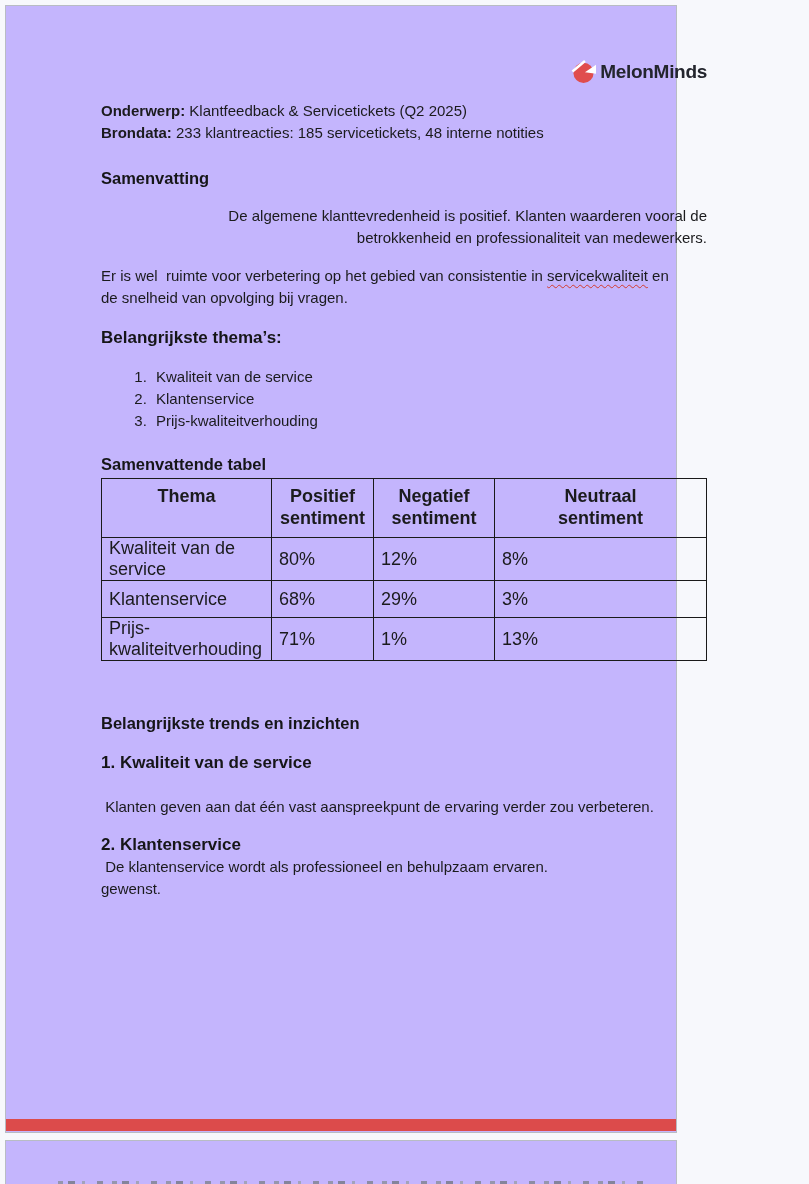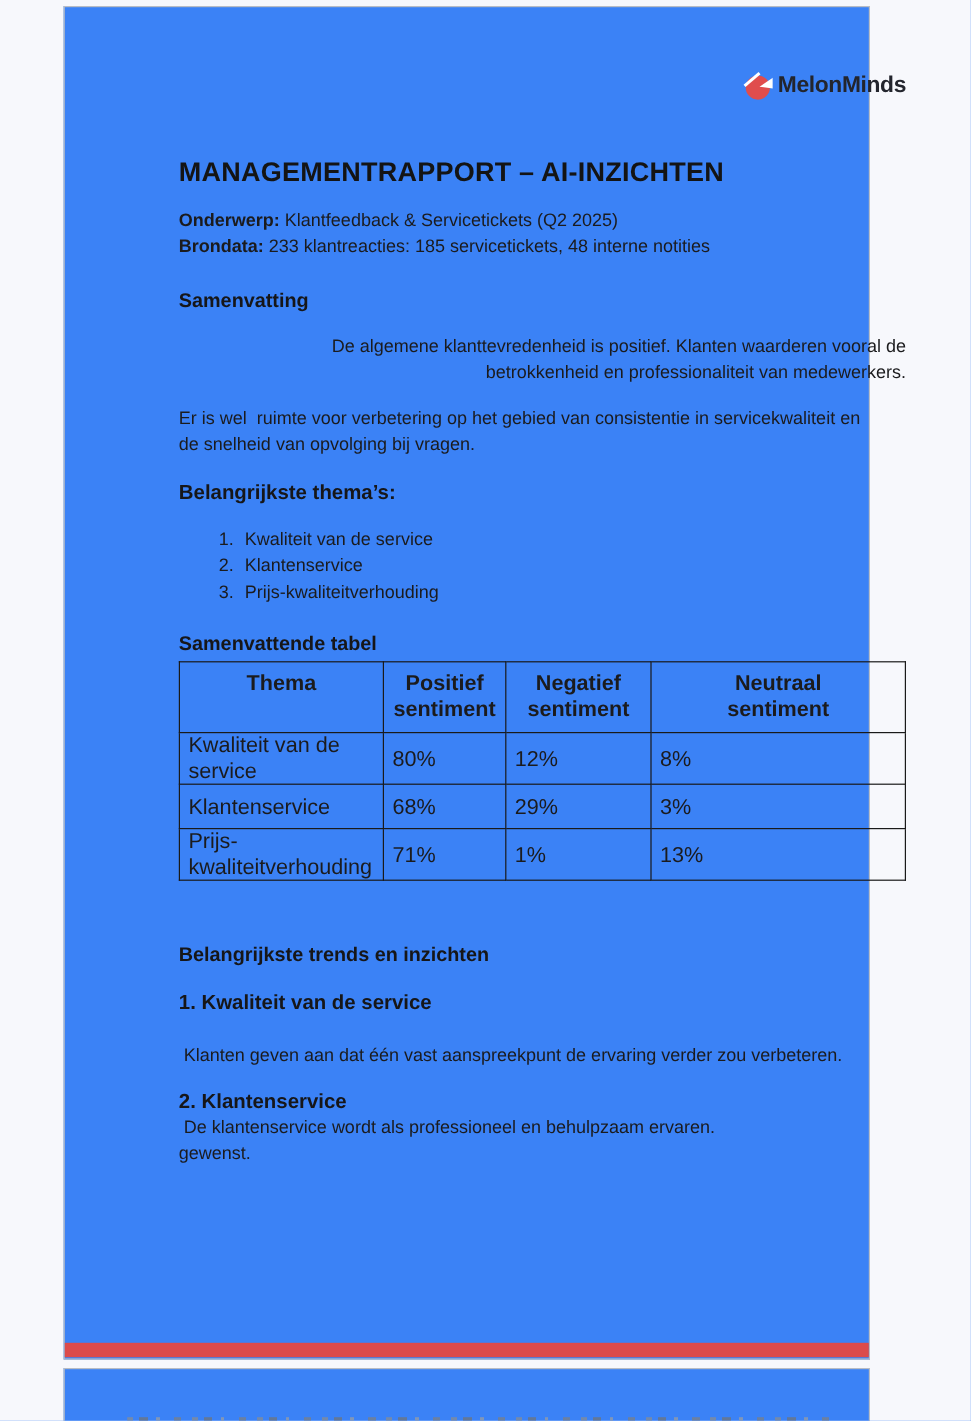--- a/index.html
+++ b/index.html
@@ -8,23 +8,22 @@
     background:#f7f8fc;
     font-family:"Liberation Sans", sans-serif;
     color:#1b1b1d;
     position:relative;
     overflow:hidden;
   }
   .page {
     position:absolute;
     left:5px;
     width:672px;
-    background:#3b82f6;
+    background:#c4b5fd;
     border:1px solid #b8bcc4;
-    margin-left:48px;
   }
   .page-1 { top:5px; height:1128px; }
   .page-2 { top:1140px; height:120px; }
   .content {
     position:absolute;
     left:95px;
     top:0;
     width:606px;
   }
   .logo-row {
@@ -65,20 +64,21 @@
     font-size:17px;
     line-height:22px;
     font-weight:bold;
     color:#161618;
   }
   .para { font-size:15px; line-height:22px; }
   .para .line { display:block; white-space:pre-wrap; }
   #para-1 { margin-top:15px;text-align:right; }
   #para-2 { margin-top:16px; }
   .misspelled {
+    text-decoration:underline;
     text-decoration-style:wavy;
     text-decoration-color:#d23b2d;
     text-decoration-thickness:1px;
     text-underline-offset:3px;
   }
   #themas-heading { margin-top:18px; }
   ol.themas {
     margin-top:17px;
     padding-left:50px;
     font-size:15px;
@@ -141,21 +141,20 @@
         <span class="logo-icon">
           <svg viewBox="0 0 26 26" width="25" height="26" aria-hidden="true">
             <circle cx="13" cy="14" r="10.5" fill="#e04d4d"></circle>
             <line x1="1.5" y1="12.5" x2="14.5" y2="1.5" stroke="#ffffff" stroke-width="2.6"></line>
             <path d="M26 5.5 L14.5 13.2 L26 14.8 Z" fill="#ffffff"></path>
           </svg>
         </span>
         <span class="logo-text">MelonMinds</span>
       </div>
 
-      <h1 class="title">MANAGEMENTRAPPORT – AI-INZICHTEN</h1>
 
       <div class="meta">
         <p><span class="bold">Onderwerp:</span> <span>Klantfeedback &amp; Servicetickets (Q2 2025)</span></p>
         <p><span class="bold">Brondata:</span> <span>233 klantreacties: 185 servicetickets, 48 interne notities</span></p>
       </div>
 
       <h2 class="sec" id="samenvatting-heading">Samenvatting</h2>
 
       <p class="para" id="para-1">
         <span class="line">De algemene klanttevredenheid is positief. Klanten waarderen vooral de</span>

